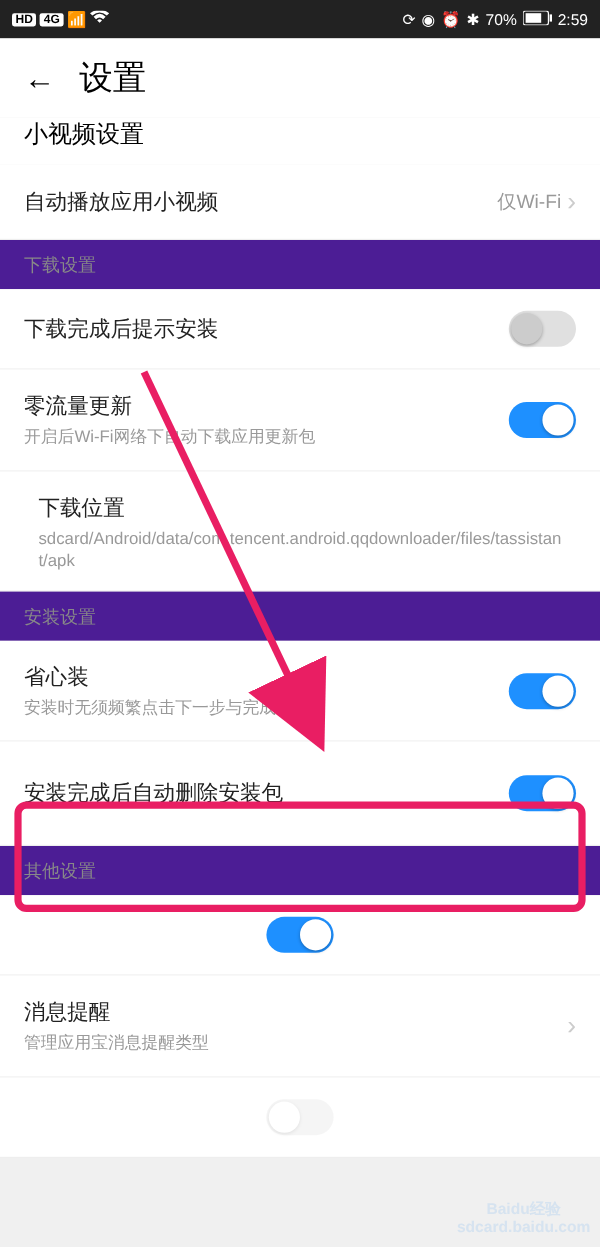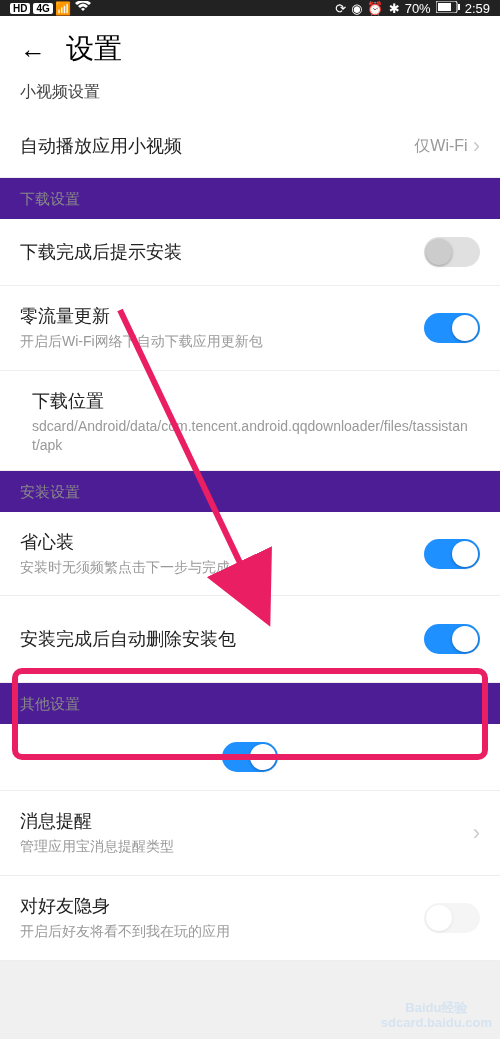--- a/index.html
+++ b/index.html
@@ -5,21 +5,21 @@
     * { margin: 0; padding: 0; box-sizing: border-box; }
     body {
       width: 500px;
       height: 1039px;
       background: #f0f0f0;
       font-family: -apple-system, "Helvetica Neue", sans-serif;
       position: relative;
       overflow: hidden;
     }
     .status-bar {
-      height: 16px;
+      height: 32px;
       background: #222;
       color: #fff;
       display: flex;
       align-items: center;
       justify-content: space-between;
       padding: 0 10px;
       font-size: 13px;
     }
     .status-left { display: flex; align-items: center; gap: 3px; }
     .status-right { display: flex; align-items: center; gap: 5px; }
@@ -92,22 +92,22 @@
       font-size: 13px;
       color: rgba(200,220,240,.65);
       text-align: center;
       line-height: 1.2;
       z-index: 4;
       font-weight: bold;
     }
     .partial-top {
       background: #fff;
       padding: 0 20px 12px;
-      font-size: 16px;
-      color: #404040;
+      font-size: 20px;
+      color: #000000;
     }
   </style>
 </head>
 <body>
 
 <div class="status-bar">
   <div class="status-left">
     <span class="badge">HD</span>
     <span class="badge">4G</span>
     <span class="signal">📶</span>
@@ -210,24 +210,20 @@
   <div class="item-left">
     <div class="item-title">消息提醒</div>
     <div class="item-sub">管理应用宝消息提醒类型</div>
   </div>
   <div class="item-right">
       <span class="chevron">›</span>
     </div>
 </div>
 
 <div class="item">
-  <div class="item-left">
-    <div class="item-title">对好友隐身</div>
-    <div class="item-sub">开启后好友将看不到我在玩的应用</div>
-  </div>
   <div class="toggle" style="opacity:.3">
       <div class="knob"></div>
     </div>
 </div>
 
 <div class="highlight-box"></div>
 
 <svg class="arrow-svg" width="200" height="330">
   <defs>
     <marker id="ah" markerWidth="12" markerHeight="12" refX="8" refY="6" orient="auto">

